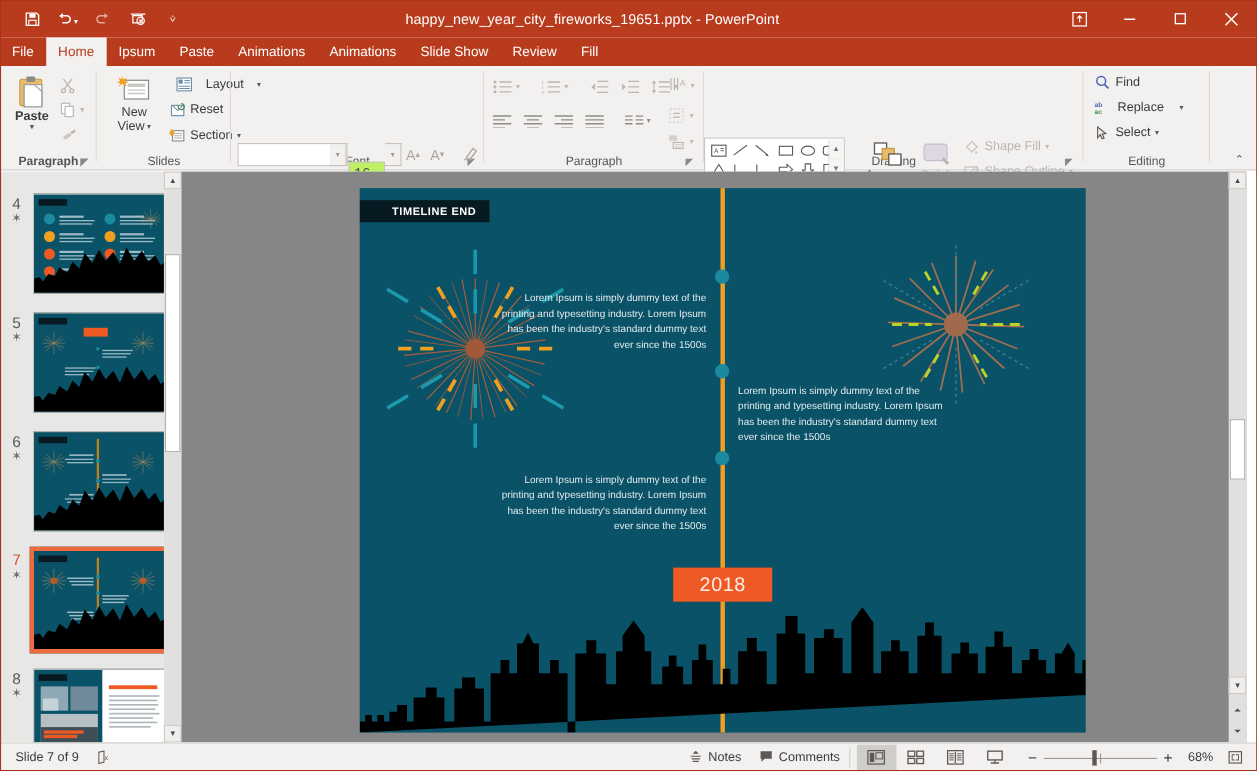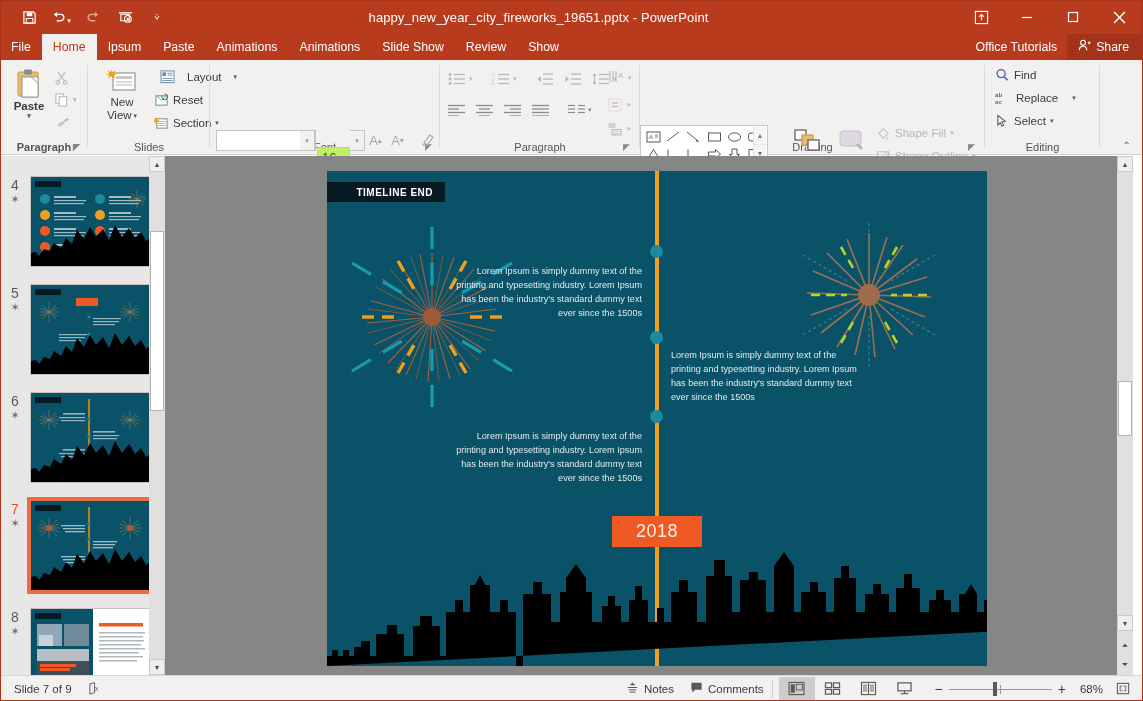--- a/index.html
+++ b/index.html
@@ -257,35 +257,21 @@
 
   <div class="tabbar">
     <div class="tab">File</div>
     <div class="tab active">Home</div>
     <div class="tab">Ipsum</div>
     <div class="tab">Paste</div>
     <div class="tab">Animations</div>
     <div class="tab">Animations</div>
     <div class="tab">Slide Show</div>
     <div class="tab">Review</div>
-    <div class="tab">Show</div>
-    <div class="tb-right">
-      <div class="office-tut">Office Tutorials</div>
-      <div class="share-btn">
-        <span>
-          <svg width="13" height="13" viewBox="0 0 14 14">
-              <circle cx="5.4" cy="4" r="2.6" fill="none" stroke="#fff" stroke-width="1.2"></circle>
-              <path d="M1.4 12c0-2.5 1.8-4.2 4-4.2s4 1.7 4 4.2" fill="none" stroke="#fff" stroke-width="1.2"></path>
-              <line x1="10.6" y1="4.2" x2="13.4" y2="4.2" stroke="#fff" stroke-width="1.2"></line>
-              <line x1="12" y1="2.8" x2="12" y2="5.6" stroke="#fff" stroke-width="1.2"></line>
-            </svg>
-        </span>
-        <span>Share</span>
-      </div>
-    </div>
+    <div class="tab">Fill</div>
   </div>
 
   <div class="ribbon">
 
     <div class="grp" style="left:0; width:88px;font-weight:bold;">
       <div class="big-btn" style="left:6px; top:8px; width:46px;">
         <span class="icon-box">
           <svg width="30" height="32" viewBox="0 0 30 32">
             <rect x="4" y="4" width="20" height="24" rx="1.5" fill="#e8bc6a" stroke="#c79b47" stroke-width="1"></rect>
             <rect x="10" y="1.5" width="8" height="5" rx="1" fill="#8c8c8c"></rect>

